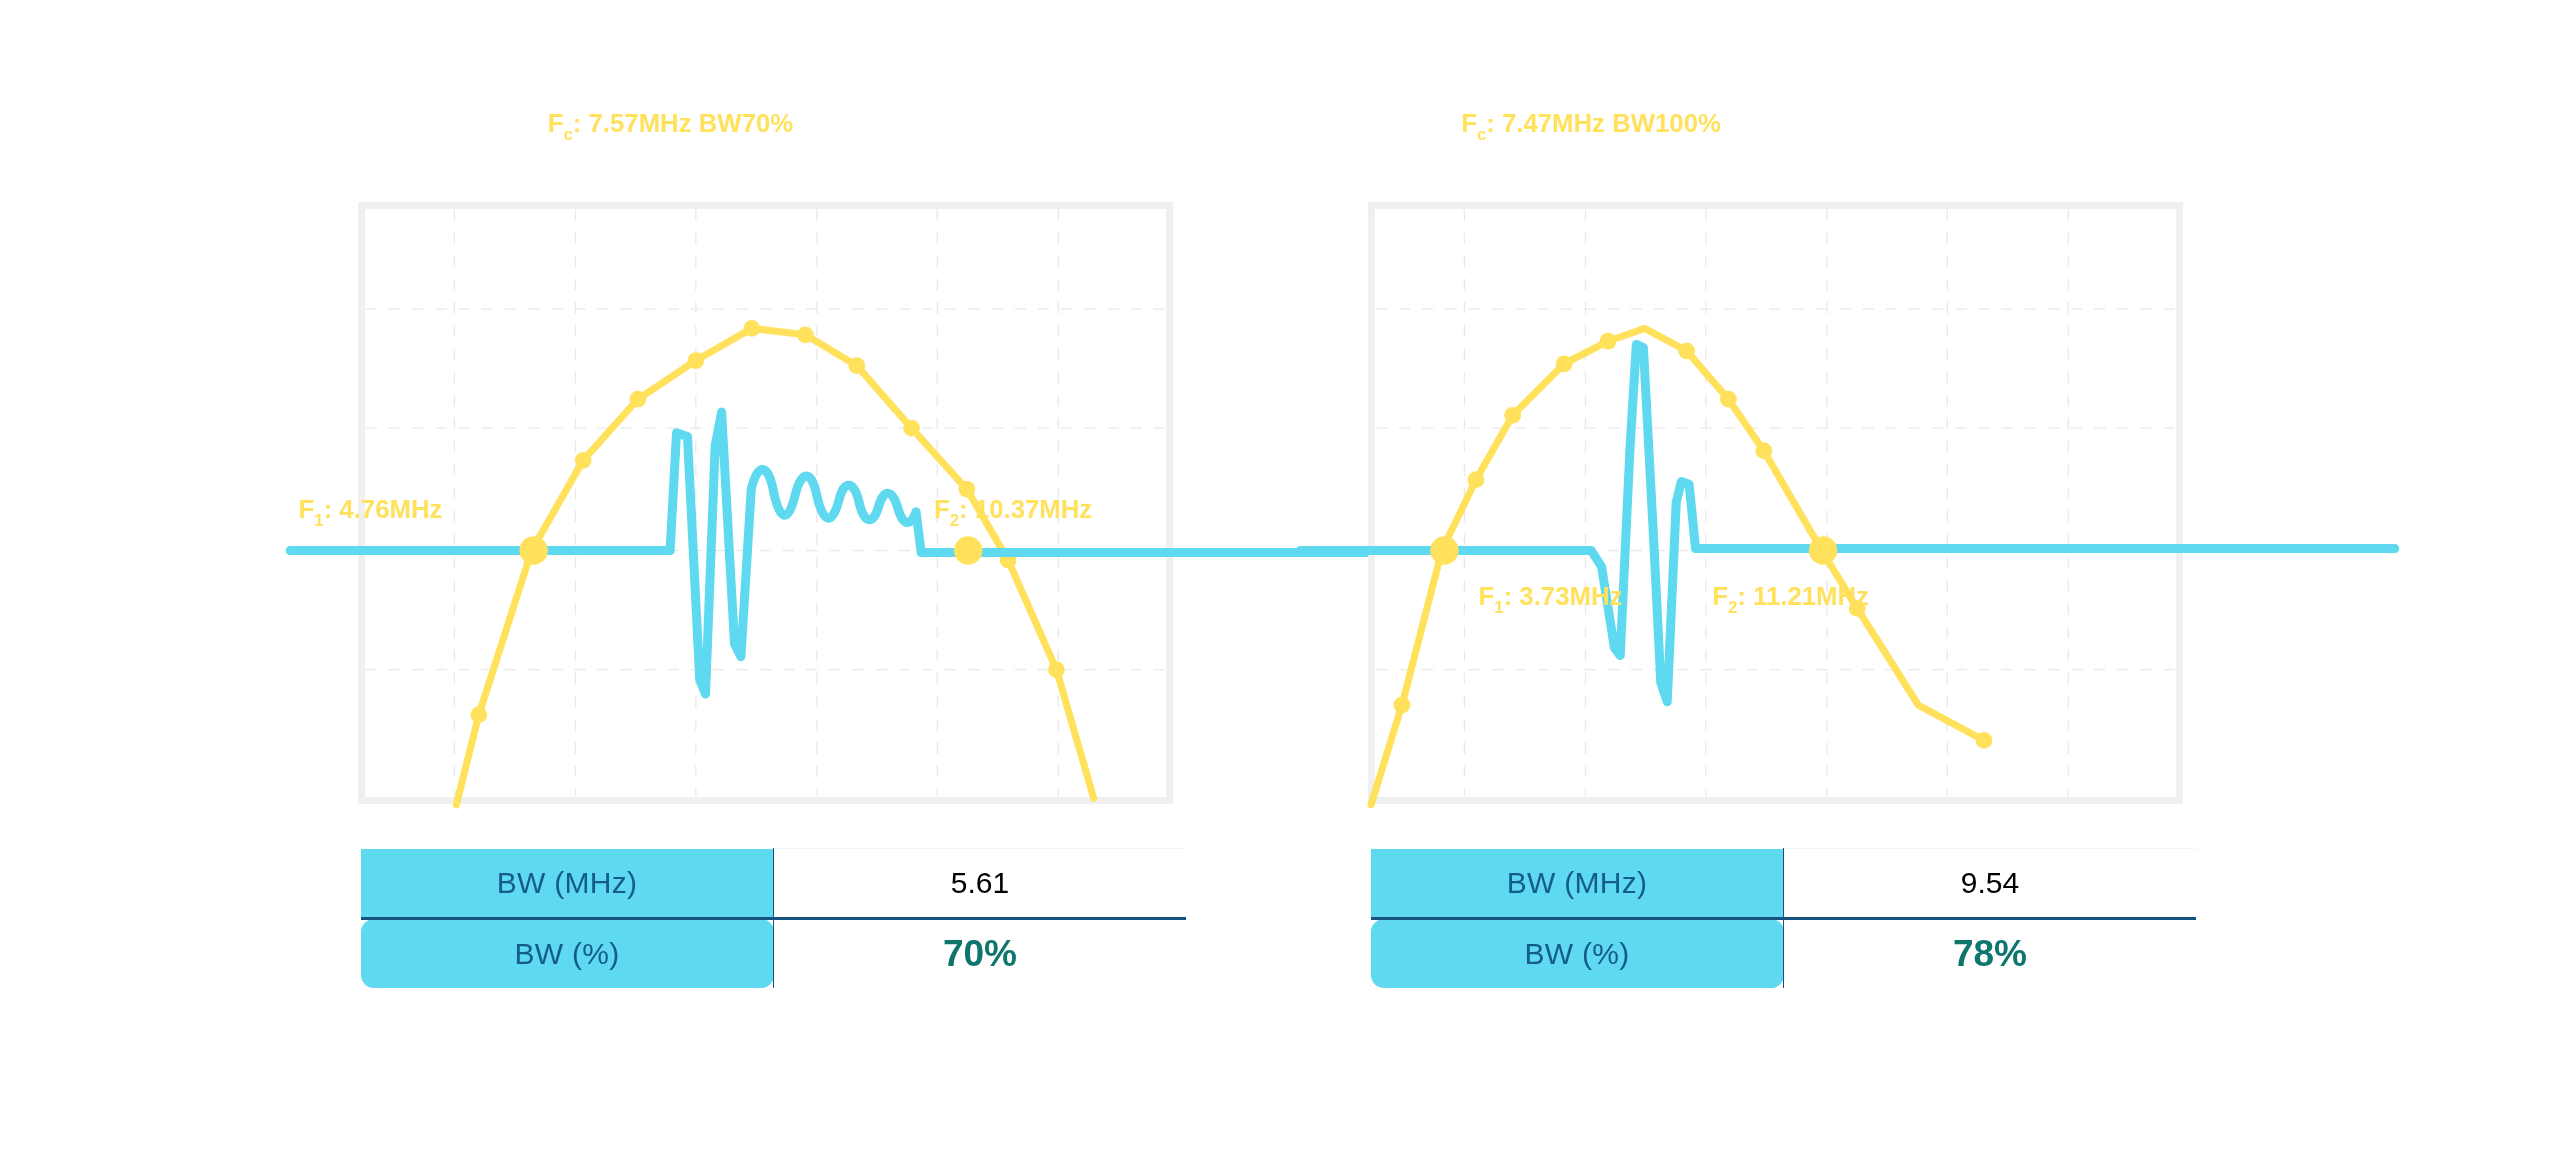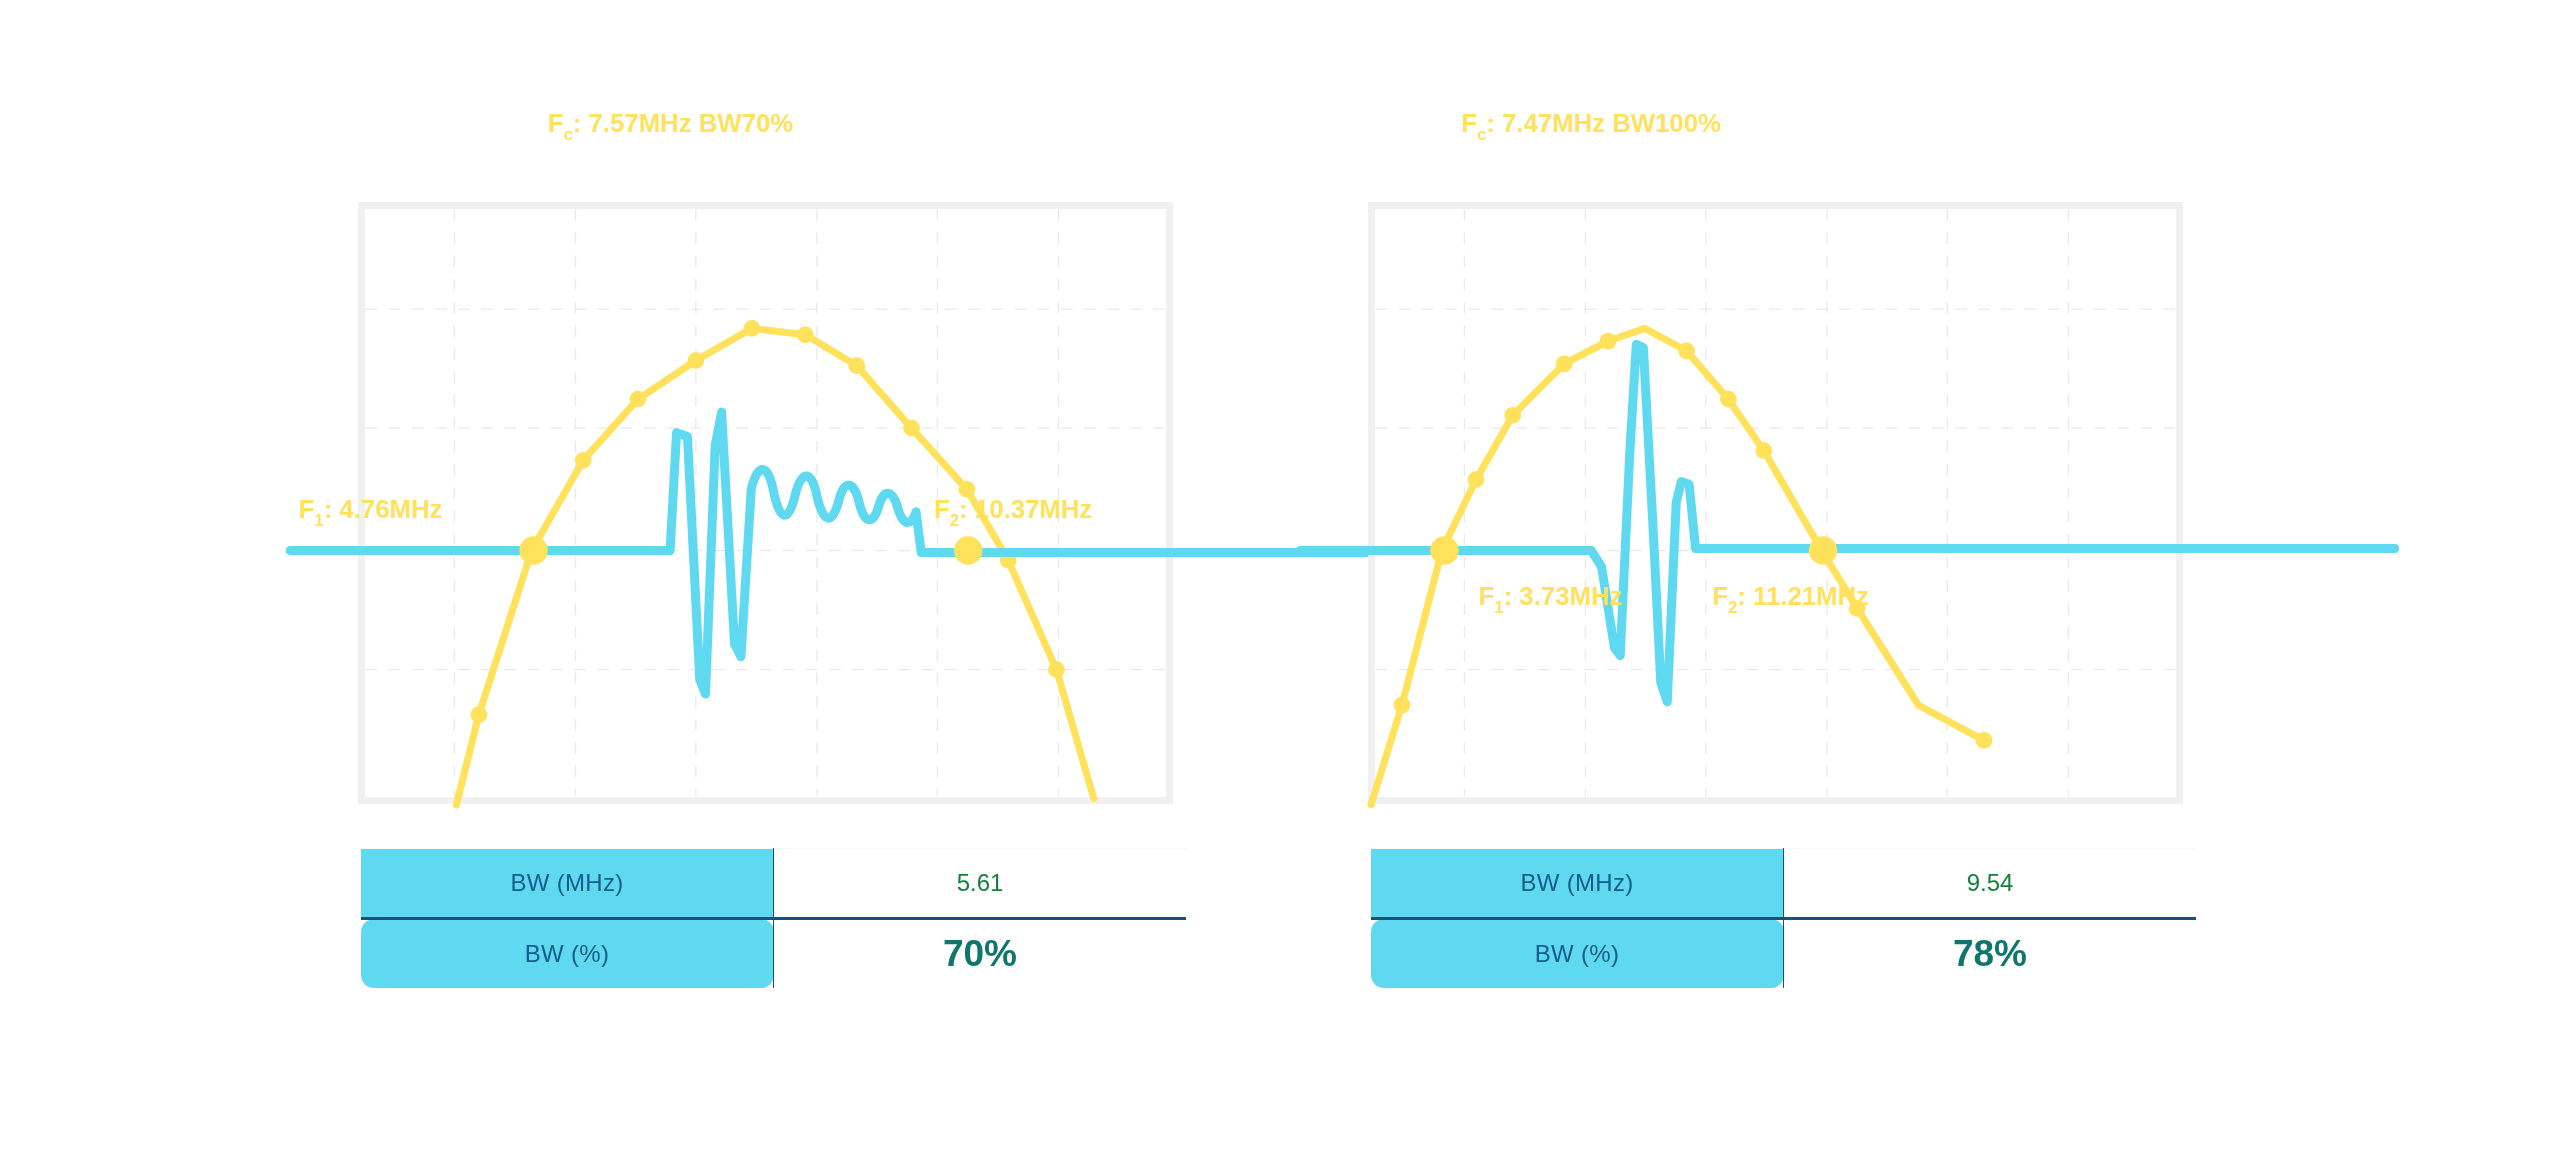--- a/index.html
+++ b/index.html
@@ -33,28 +33,28 @@
   table.bw-table{border-collapse:collapse;width:824px;table-layout:fixed;}
   table.bw-table td{
     height:68px;
     text-align:center;
     vertical-align:middle;
     padding:0;
   }
   td.hdr{
     background:#5FD9F0;
     color:#145C8E;
-    font-size:24px;
+    font-size:30px;
     width:412px;
     letter-spacing:0.3px;
   }
   td.val{
     background:#ffffff;
-    color:#15803d;
-    font-size:24px;
+    color:#000000;
+    font-size:30px;
     width:412px;
   }
   td.val-pct{
     color:#0f766e;
     font-weight:bold;
     font-size:37px;
   }
   tr.row-top td{border-bottom:3.2px solid #14537E;}
   tr.row-top td.hdr{border-right:1.9px solid #14537E;}
   tr.row-bot td.hdr{border-right:1.9px solid #14537E;border-radius:13px;}

